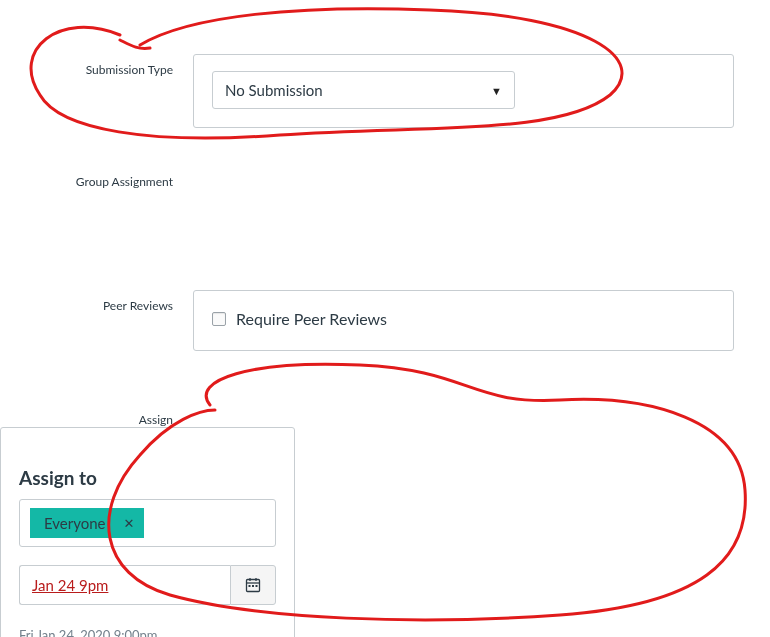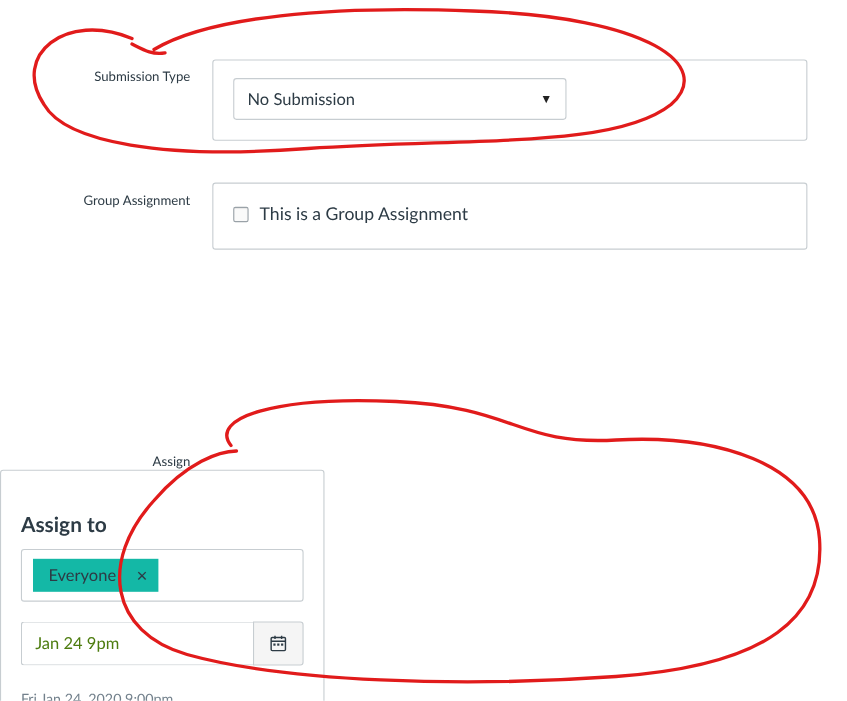--- a/index.html
+++ b/index.html
@@ -65,22 +65,23 @@
     font-size:15px; color:#2d3b45; gap:18px;
   }
   .chip .x { font-size:13px; color:#2d3b45; }
 
   .due-block { margin-top:18px;}
   .due-row { display:flex; }
   .due-input {
     flex:1; height:40px;
     border:1px solid #c7cdd1; border-right:none;
     border-radius:3px 0 0 3px;
-    padding:0 12px; font-size:15px; color:#4d7c0f;
+    padding:0 12px; font-size:15px; color:#b91c1c;
     font-family:inherit;
+    text-decoration:underline;
   }
   .cal-btn {
     width:46px; height:40px;
     border:1px solid #c7cdd1; border-radius:0 3px 3px 0;
     background:#f5f5f5;
     display:flex; align-items:center; justify-content:center;
     color:#2d3b45; cursor:pointer;
   }
   .due-hint { margin-top:22px; font-size:13px; color:#73818c; }
 
@@ -106,30 +107,33 @@
         <div class="select">
           <span>No Submission</span>
           <span class="caret">▼</span>
         </div>
       </div>
     </div>
   </div>
 
   <div class="row sec2">
     <div class="label-col">Group Assignment</div>
+  </div>
+
+  <div class="row sec3">
+    <div class="label-col">Peer Reviews</div>
     <div class="field-col">
-      <div class="panel ga">
+      <div class="panel pr">
         <label class="cbx-line">
           <span class="cbx"></span>
-          <span>This is a Group Assignment</span>
+          <span>Require Peer Reviews</span>
         </label>
       </div>
     </div>
   </div>
-
 
   <div class="row sec4">
     <div class="label-col" style="padding-top:14px;">Assign</div>
     <div class="field-col">
       <div class="panel assign">
         <h3>Assign to</h3>
         <div class="assignee-box">
           <span class="chip">
             <span>Everyone</span>
             <span class="x">✕</span>

